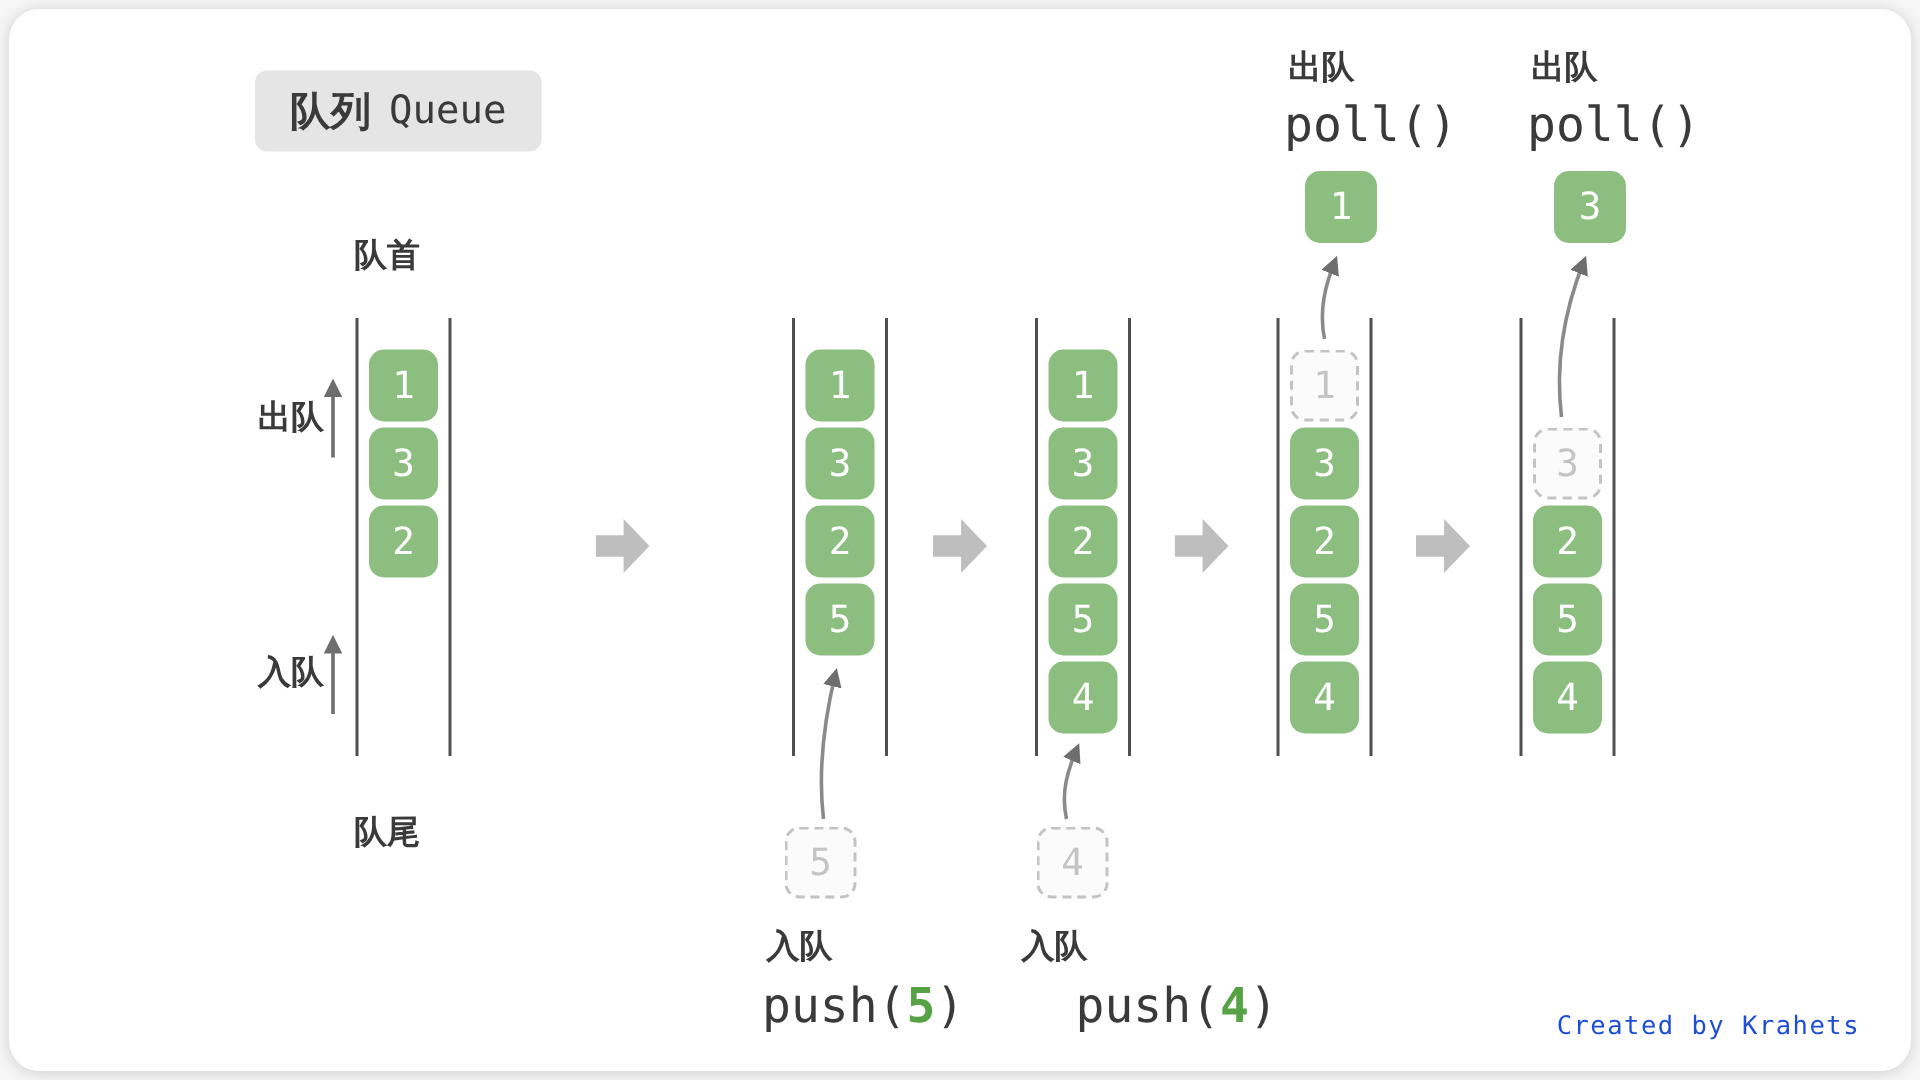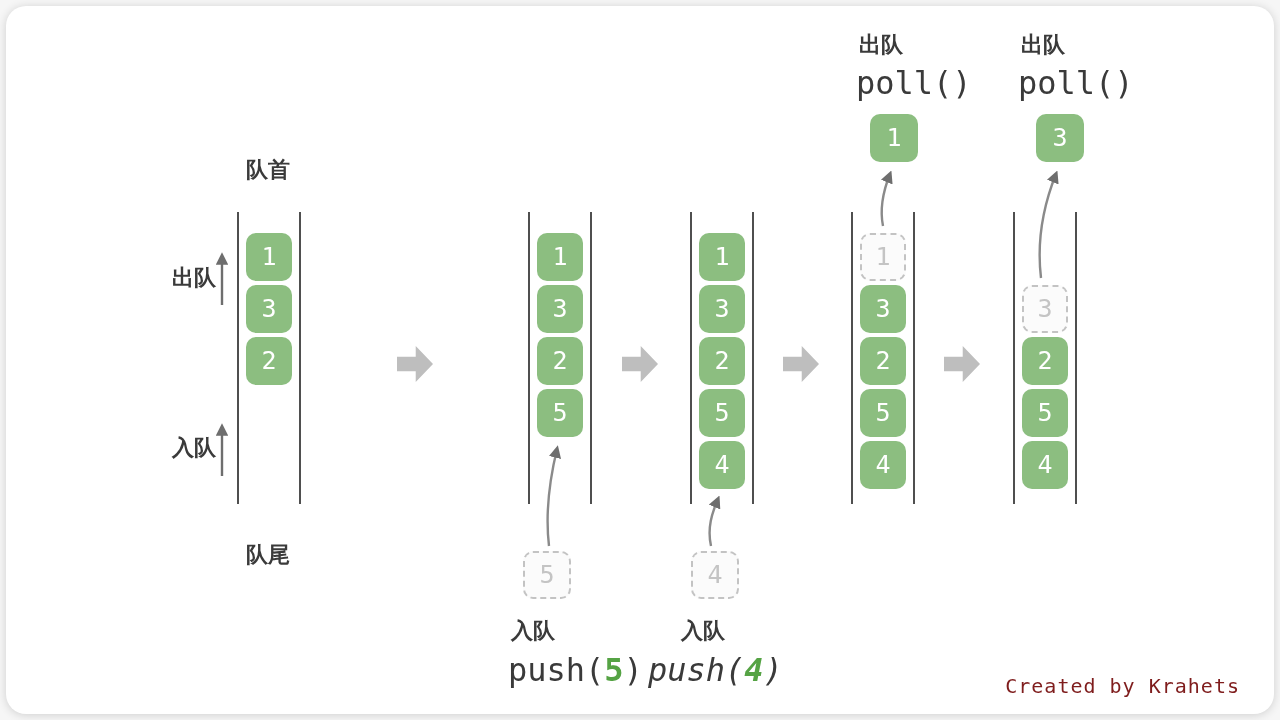--- a/index.html
+++ b/index.html
@@ -20,21 +20,21 @@
   .title-badge{
     position:absolute;left:170px;top:47px;width:191px;height:54px;
     background:#e5e5e5;border-radius:8px;
     display:flex;align-items:center;justify-content:center;gap:12px;
   }
   .title-zh{font-size:27px;font-weight:700;color:#3a3a3a;}
   .title-en{font-size:26px;color:#3a3a3a;font-family:"DejaVu Sans Mono","Liberation Mono",monospace;}
 
   
   .zh-label{position:absolute;font-size:22px;font-weight:700;color:#3a3a3a;white-space:nowrap;}
-  .centered{width:64px;text-align:center;}
+  .centered{width:64px;text-align:left;}
 
   
   .rails{
     position:absolute;top:212px;width:60px;height:292px;
     border-left:2px solid #4f4f4f;border-right:2px solid #4f4f4f;
   }
   .qcell{
     position:absolute;left:7px;width:46px;height:48px;border-radius:10px;
     background:#8cbe80;color:#ffffff;
     font-family:"DejaVu Sans Mono","Liberation Mono",monospace;
@@ -68,29 +68,33 @@
     position:absolute;font-size:32px;color:#3a3a3a;white-space:nowrap;
     font-family:"DejaVu Sans Mono","Liberation Mono",monospace;
   }
   .caption-code .arg{color:#55a344;font-weight:700;}
 
   svg.overlay{position:absolute;left:0;top:0;width:1280px;height:720px;pointer-events:none;}
 
   .watermark{
     position:absolute;top:674px;right:40px;
     font-family:"DejaVu Sans Mono","Liberation Mono",monospace;
-    font-size:20px;color:#7f1d1d;letter-spacing:1px;
+    font-size:17px;color:#1d4ed8;letter-spacing:1px;
   }
 </style>
 </head>
 <body>
 
 <div class="canvas">
 <div class="content">
 
+  <div class="title-badge">
+    <span class="title-zh">队列</span>
+    <span class="title-en">Queue</span>
+  </div>
 
   <div class="zh-label centered" style="left:236px;top:155px;">队首</div>
   <div class="zh-label centered" style="left:236px;top:540px;font-family:Liberation Mono, monospace;">队尾</div>
   <div class="zh-label" style="left:172px;top:263px;">出队</div>
   <div class="zh-label" style="left:172px;top:433px;">入队</div>
 
   <svg class="overlay">
     <defs>
       <marker id="ah" viewBox="0 0 10 10" refX="7" refY="5" markerWidth="5.2" markerHeight="5.2" orient="auto-start-reverse">
         <path d="M0,0 L10,5 L0,10 z" fill="#6e6e6e"></path>
@@ -126,21 +130,21 @@
 
   <div class="rails" style="left:690px;">
     <div class="qcell" style="top:21px;">1</div>
     <div class="qcell" style="top:73px;">3</div>
     <div class="qcell" style="top:125px;">2</div>
     <div class="qcell" style="top:177px;">5</div>
     <div class="qcell" style="top:229px;">4</div>
   </div>
   <div class="free-dashed" style="left:691px;top:551px;line-height:44px;">4</div>
   <div class="caption-zh" style="left:681px;top:616px;">入队</div>
-  <div class="caption-code" style="left:648px;top:651px;font-style:italic;"><span>push(</span><span class="arg">4</span><span>)</span></div>
+  <div class="caption-code" style="left:717px;top:651px;"><span>push(</span><span class="arg">4</span><span>)</span></div>
 
   <div class="block-arrow" style="left:783px;"></div>
 
   <div class="caption-zh" style="left:859px;top:30px;">出队</div>
   <div class="caption-code" style="left:856px;top:64px;">poll()</div>
   <div class="free-box" style="left:870px;top:114px;">1</div>
   <div class="rails" style="left:851px;">
     <div class="qcell dashed" style="top:21px;">1</div>
     <div class="qcell" style="top:73px;">3</div>
     <div class="qcell" style="top:125px;">2</div>

